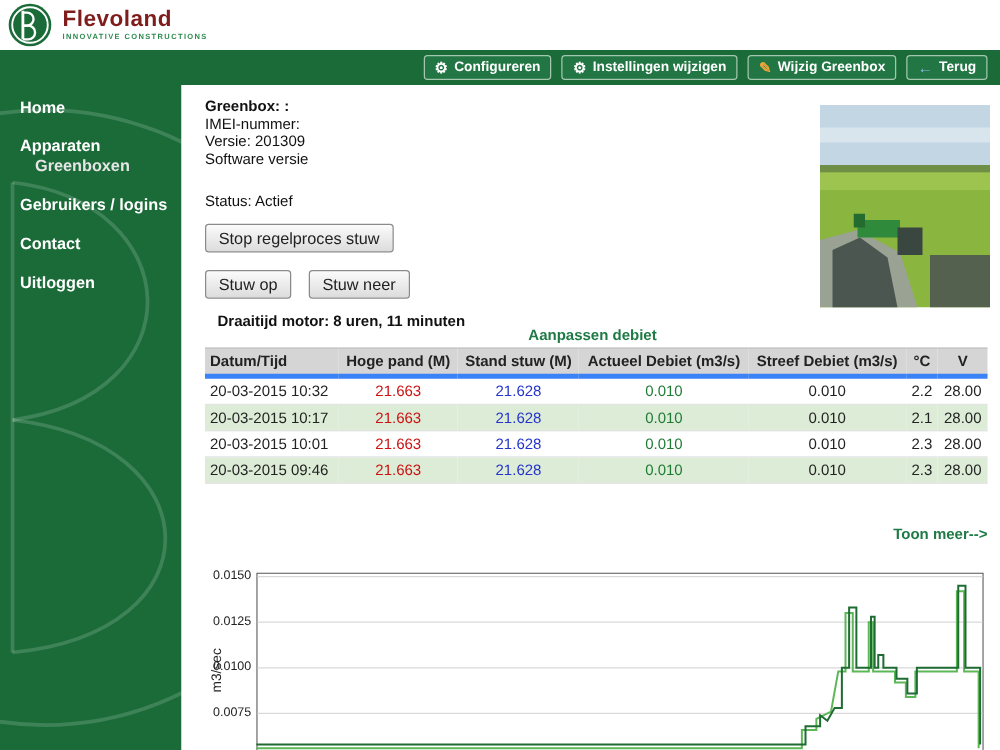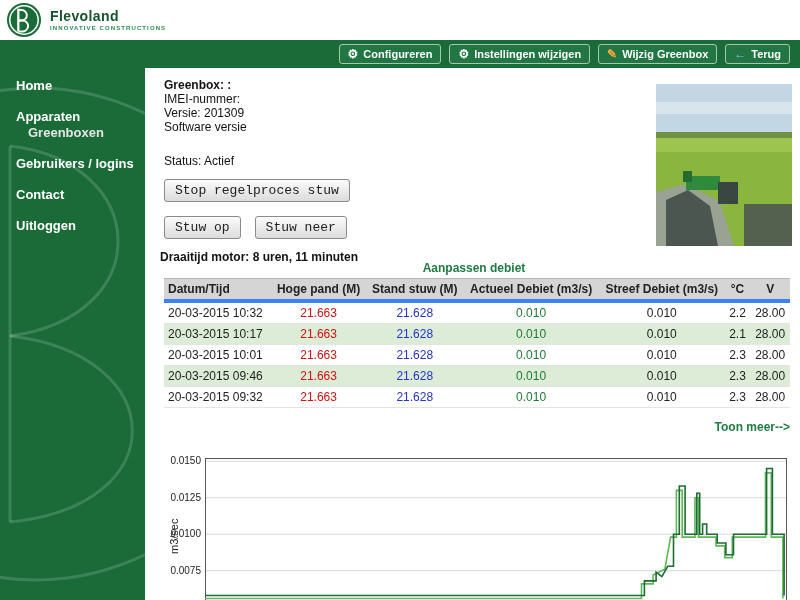--- a/index.html
+++ b/index.html
@@ -4,21 +4,21 @@
 <style>
   html,body{margin:0;padding:0;background:#fff;}
   .page{position:relative;width:800px;height:600px;overflow:hidden;background:#fff;
         font-family:"Liberation Sans",sans-serif;color:#111;}
 
   
   .top-header{position:absolute;top:0;left:0;width:800px;height:40px;background:#fff;}
   .logo-wrap{position:absolute;left:6px;top:2px;display:flex;align-items:center;gap:8px;}
   .logo-svg{width:36px;height:36px;display:block;}
   .brand-block{display:flex;flex-direction:column;line-height:1.05;}
-  .brand{font-size:14px;font-weight:bold;color:#14532d;letter-spacing:.4px;}
+  .brand{font-size:18px;font-weight:bold;color:#7f1d1d;letter-spacing:.4px;}
   .tagline{font-size:6px;color:#2e8b4f;letter-spacing:1.1px;font-weight:bold;margin-top:2px;}
 
   
   .navbar{position:absolute;top:40px;left:0;width:800px;height:28px;background:#1a6b38;
           display:flex;justify-content:flex-end;align-items:center;gap:8px;
           padding-right:10px;box-sizing:border-box;}
   .nav-btn{display:inline-flex;align-items:center;gap:5px;background:#21764300;
            background-color:#217643;border:1px solid #a3c7af;border-radius:3px;color:#fff;
            font-weight:bold;font-size:11px;padding:2px 8px;height:20px;box-sizing:border-box;
            cursor:pointer;font-family:inherit;white-space:nowrap;}
@@ -32,24 +32,24 @@
   .side-menu{position:relative;padding-top:38px;}
   .side-item{color:#fff;font-weight:bold;font-size:13px;padding-left:16px;margin-bottom:16px;cursor:pointer;}
   .side-item.parent{margin-bottom:0;}
   .side-item.sub{padding-left:28px;color:#e5e5e5;margin-top:1px;margin-bottom:16px;}
 
   
   .detail-lines{position:absolute;left:164px;top:78px;font-size:12px;line-height:14px;color:#111;}
   .detail-lines .b{font-weight:bold;}
   .status-line{position:absolute;left:164px;top:154px;font-size:12px;color:#111;}
   .btn{border:1px solid #8a8a8a;background:linear-gradient(#fbfbfb,#dcdcdc);border-radius:3px;
-       font-size:13px;color:#222;padding:3px 10px;font-family:Liberation Mono, monospace;cursor:pointer;}
+       font-size:13px;color:#222;padding:3px 10px;font-family:Liberation Sans, sans-serif;cursor:pointer;}
   .stop-btn{position:absolute;left:164px;top:179px;}
   .stuw-row{position:absolute;left:164px;top:216px;display:flex;gap:14px;border-radius:10px;}
-  .draaitijd{position:absolute;left:160px;top:250px;font-size:12px;font-weight:bold;color:#111;}
+  .draaitijd{position:absolute;left:174px;top:250px;font-size:12px;font-weight:bold;color:#111;}
   .aanpassen{position:absolute;left:148px;right:0;top:261px;text-align:center;font-size:12px;
              font-weight:bold;color:#1f7a45;cursor:pointer;}
   .photo{position:absolute;left:656px;top:84px;width:136px;height:162px;display:block;}
 
   
   .data-table{position:absolute;left:164px;top:278px;width:626px;border-collapse:collapse;
               font-size:12px;color:#222;}
   .data-table th{background:#d5d5d5;font-weight:bold;padding:3px 4px;border-top:1px solid #b5b5b5;
                  border-bottom:4px solid #3b82f6;text-align:center;white-space:nowrap;}
   .data-table th.h-left{text-align:left;}
@@ -199,29 +199,20 @@
           <td class="c-datum">20-03-2015 10:01</td>
           <td class="c-red">21.663</td>
           <td class="c-blue">21.628</td>
           <td class="c-green">0.010</td>
           <td class="c-dark">0.010</td>
           <td class="c-dark">2.3</td>
           <td class="c-dark">28.00</td>
         </tr>
         <tr class="alt">
           <td class="c-datum">20-03-2015 09:46</td>
-          <td class="c-red">21.663</td>
-          <td class="c-blue">21.628</td>
-          <td class="c-green">0.010</td>
-          <td class="c-dark">0.010</td>
-          <td class="c-dark">2.3</td>
-          <td class="c-dark">28.00</td>
-        </tr>
-        <tr>
-          <td class="c-datum">20-03-2015 09:32</td>
           <td class="c-red">21.663</td>
           <td class="c-blue">21.628</td>
           <td class="c-green">0.010</td>
           <td class="c-dark">0.010</td>
           <td class="c-dark">2.3</td>
           <td class="c-dark">28.00</td>
         </tr>
       </tbody>
   </table>
 

